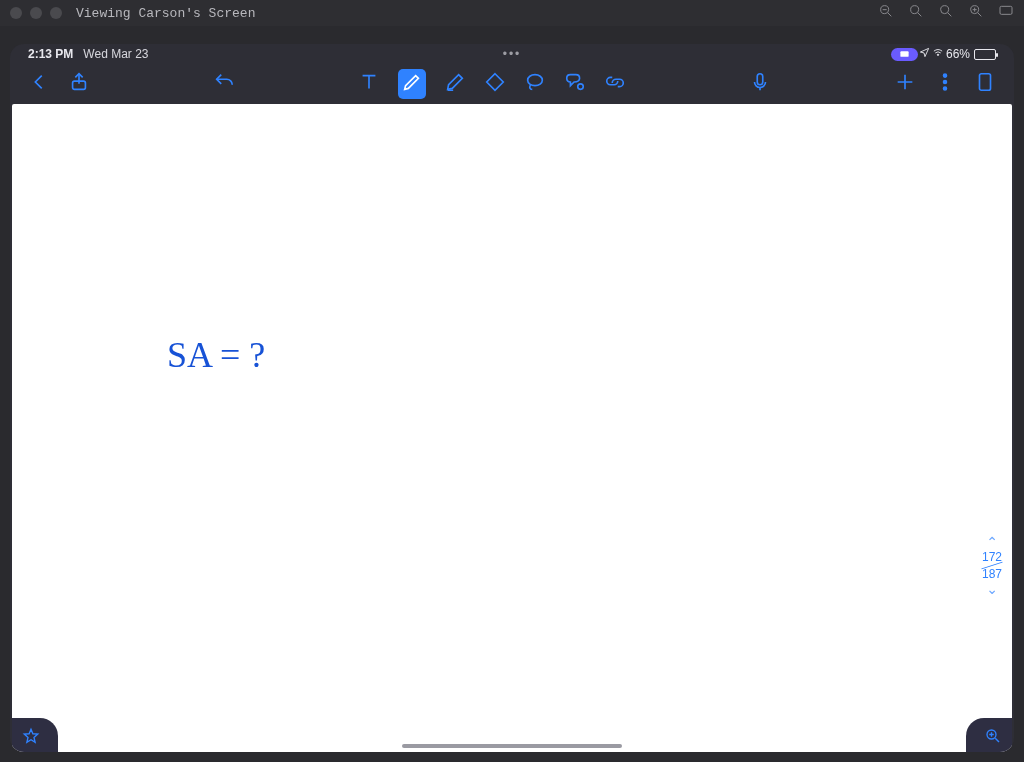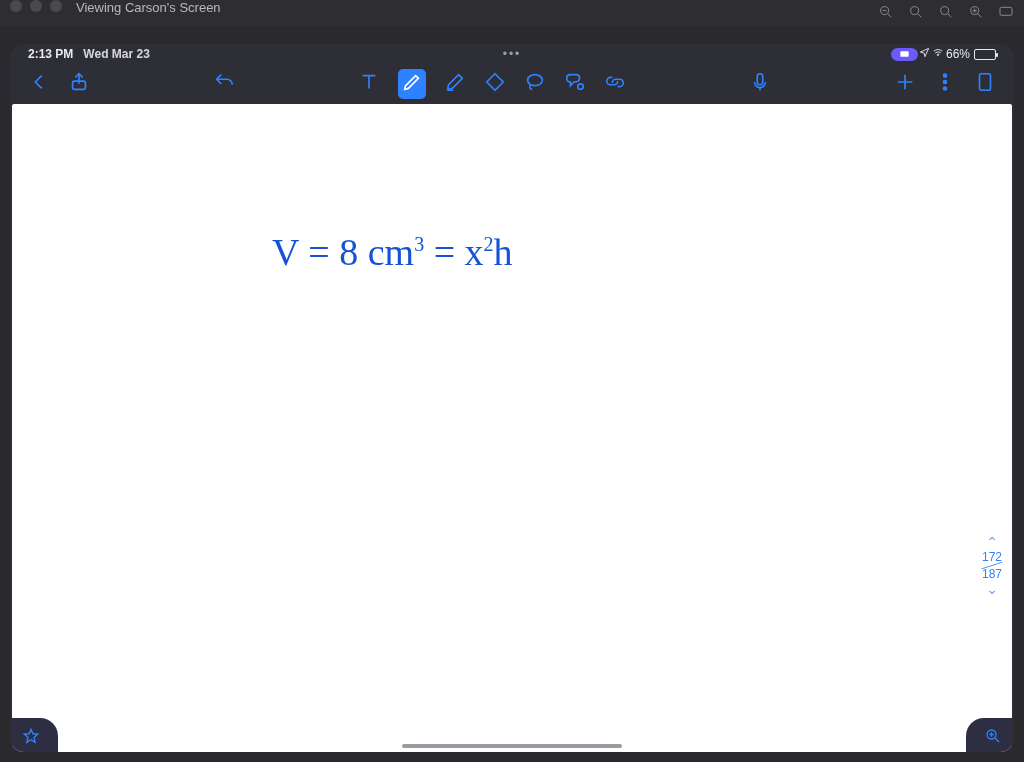--- a/index.html
+++ b/index.html
@@ -3,23 +3,25 @@
 <meta charset="utf-8">
 <style>
   * { box-sizing: border-box; margin: 0; padding: 0; }
   html, body { width: 1024px; height: 762px; overflow: hidden; font-family: -apple-system, BlinkMacSystemFont, "Segoe UI", sans-serif; }
   body { background: #2a2a2e; }
 
   .mac-titlebar {
     height: 26px;
     background: #2e2e32;
     display: flex;
+    align-items: center;
     padding: 0 10px;
     color: #b8b8bd;
     font-size: 13px;
+    font-family: Liberation Mono, monospace;
   }
   .traffic-lights { display: flex; gap: 8px; margin-right: 14px; }
   .traffic-light { width: 12px; height: 12px; border-radius: 50%; background: #4a4a4e; }
   .mac-title { flex: 0 0 auto; font-weight: 500; }
   .mac-title-right { margin-left: auto; display: flex; gap: 14px; align-items: center; opacity: .65; }
   .mac-icon svg { width: 16px; height: 16px; stroke: #b8b8bd; fill: none; stroke-width: 1.5; }
 
   .ipad-frame {
     position: absolute;
     left: 10px; right: 10px; top: 44px; bottom: 10px;
@@ -31,21 +33,21 @@
 
   .ios-status {
     height: 20px;
     display: flex; align-items: center;
     padding: 0 18px;
     font-size: 12px;
     color: #e8e8ee;
     position: relative;
   }
   .ios-status .time { font-weight: 600; margin-right: 10px; }
-  .ios-status .date { opacity: .9; font-weight: bold; }
+  .ios-status .date { opacity: .9; }
   .ios-status .center-dots { position: absolute; left: 50%; transform: translateX(-50%); letter-spacing: 2px; opacity:.6;}
   .ios-status .right { margin-left: auto; display: flex; align-items: center; gap: 1px; }
   .pill { background: #6a5bff; color: white; border-radius: 10px; padding: 1px 8px; font-size: 11px; display:flex; align-items:center;}
   .pill svg { width:11px; height:11px; fill:white;}
   .batt { display:inline-flex; align-items:center; gap:4px;}
   .batt-icon { width:22px; height:11px; border:1px solid #e8e8ee; border-radius:2px; position:relative;}
   .batt-icon::after{content:"";position:absolute;right:-3px;top:3px;width:2px;height:4px;background:#e8e8ee;border-radius:1px;}
   .batt-fill{height:100%;width:66%;background:#e8e8ee;border-radius:1px;}
 
   .app-toolbar {
@@ -208,23 +210,21 @@
             <circle cx="12" cy="12" r="1.6" fill="#2f82ff"></circle>
             <circle cx="12" cy="19" r="1.6" fill="#2f82ff"></circle>
           </svg></span>
       <span class="tb-btn"><svg viewBox="0 0 24 24">
             <rect x="6" y="3" width="12" height="18" rx="2"></rect>
           </svg></span>
     </div>
   </div>
 
   <div class="canvas">
-    <div class="handwriting hw1">
-      <span>V = 8 cm</span><sup>3</sup><span> = x</span><sup>2</sup><span>h</span>
-    </div>
+    <div class="handwriting hw2">SA = ?</div>
 
     <div class="pager">
       <div class="chev">⌃</div>
       <div>172</div>
       <div class="sep"></div>
       <div>187</div>
       <div class="chev">⌄</div>
     </div>
 
     <div class="corner-tab left">

